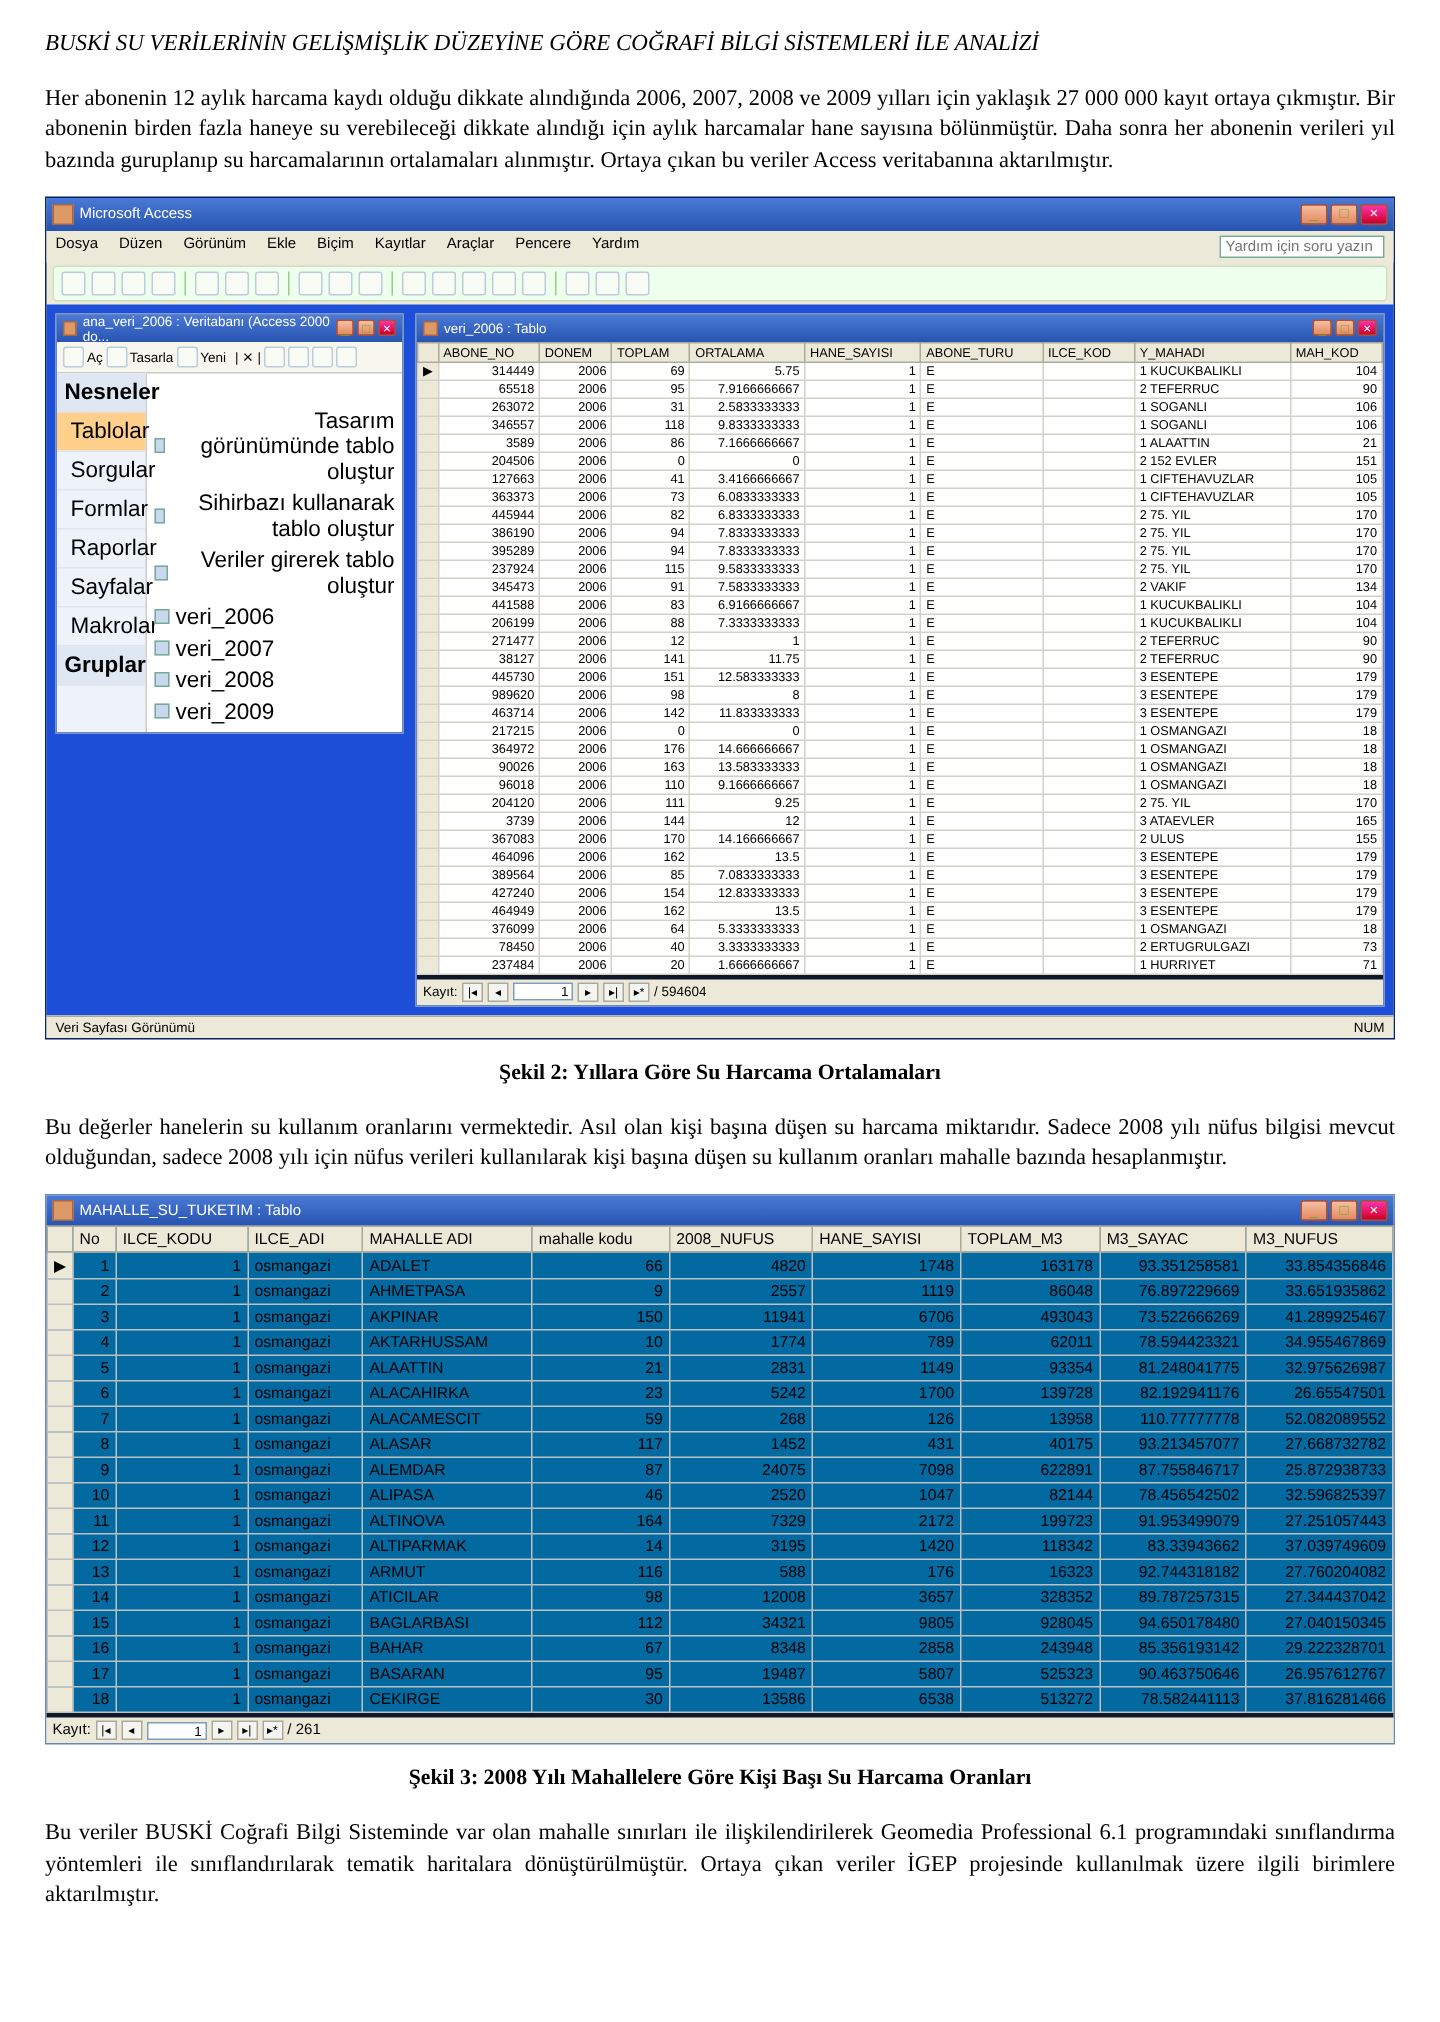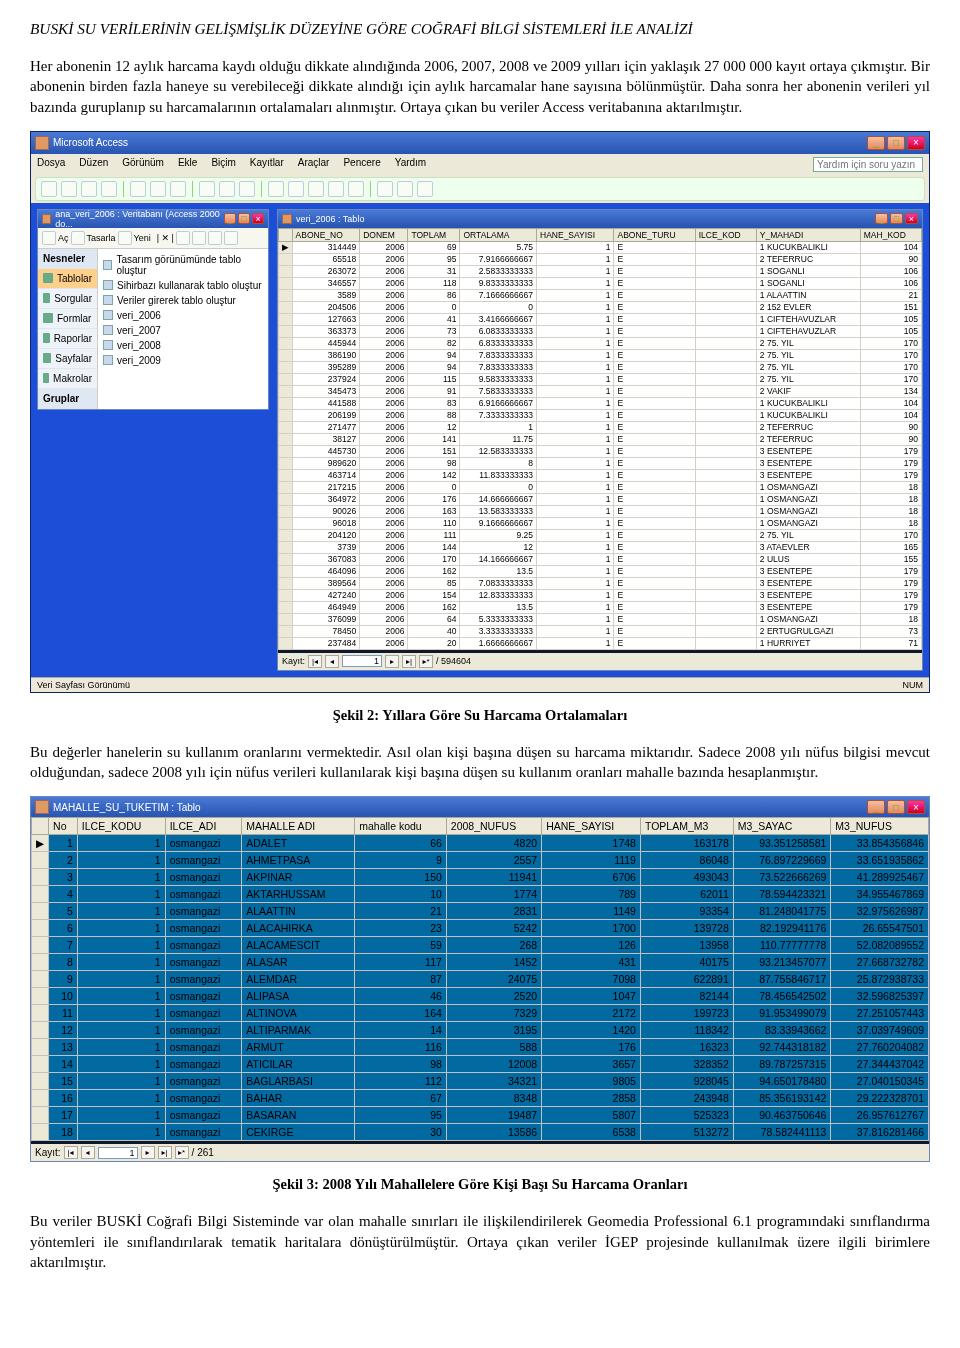--- a/index.html
+++ b/index.html
@@ -19,26 +19,26 @@
   .helpbox input { font-size:10px; width:110px; border:1px solid #7a9; padding:1px 3px; }
   .toolbar { background:#efe; border:1px solid #cde0c0; padding:3px 5px; display:flex; gap:4px; align-items:center; margin:2px 4px; border-radius:3px; }
   .tbtn { width:16px; height:16px; background:#f8fcf4; border:1px solid #bcd; border-radius:2px; }
   .sep { width:1px; height:16px; background:#9c8; margin:0 2px; }
   .mdi { display:flex; gap:8px; padding:6px; background:#1d4ed8; min-height:420px; align-items:flex-start; }
   
   .dbwin { width:232px; background:#fff; border:1px solid #6b87b8; }
   .dbwin .titlebar { height:18px; font-size:9px; }
   .dbtb { padding:3px 4px; display:flex; gap:2px; font-size:9px; align-items:center; background:#f7f6ef; border-bottom:1px solid #ccc; }
   .dbtb .sm { width:14px; height:14px; background:#f8fcf4; border:1px solid #bcd; border-radius:2px; }
-  .dbbody { display:flex; font-size:10px; }
+  .dbbody { display:flex; font-size:15px;text-align:right; }
   .objcol { width:60px; background:#eef3fa; border-right:1px solid #ccc; }
   .objitem { padding:4px 5px; border-bottom:1px solid #e0e6ee; cursor:default; display:flex; align-items:center; gap:4px; }
   .objitem.sel { background:#ffcf8c; }
   .objitem .oi { width:10px; height:10px; background:#6a8; border-radius:1px; }
-  .objlist { flex:1; padding:3px 2px; }
+  .objlist { flex:1; padding:3px 2px;margin-top:18px; }
   .objlist div { padding:2px 3px; display:flex; align-items:center; gap:4px; }
   .objlist .li { width:10px; height:10px; background:#c9d8ef; border:1px solid #7a9; }
   
   .tblwin { flex:1; background:#fff; border:1px solid #6b87b8; }
   .tblwin .titlebar { height:18px; font-size:9px; }
   .tblwrap { overflow:auto; }
   table.grid { border-collapse:collapse; width:100%; font-size:8.5px; background:#fff; }
   table.grid th { background:#ece9d8; border:1px solid #aca899; padding:1px 3px; font-weight:normal; text-align:left; white-space:nowrap; }
   table.grid td { border:1px solid #d4d0c8; padding:0.5px 3px; white-space:nowrap; }
   table.grid td.num { text-align:right; }

